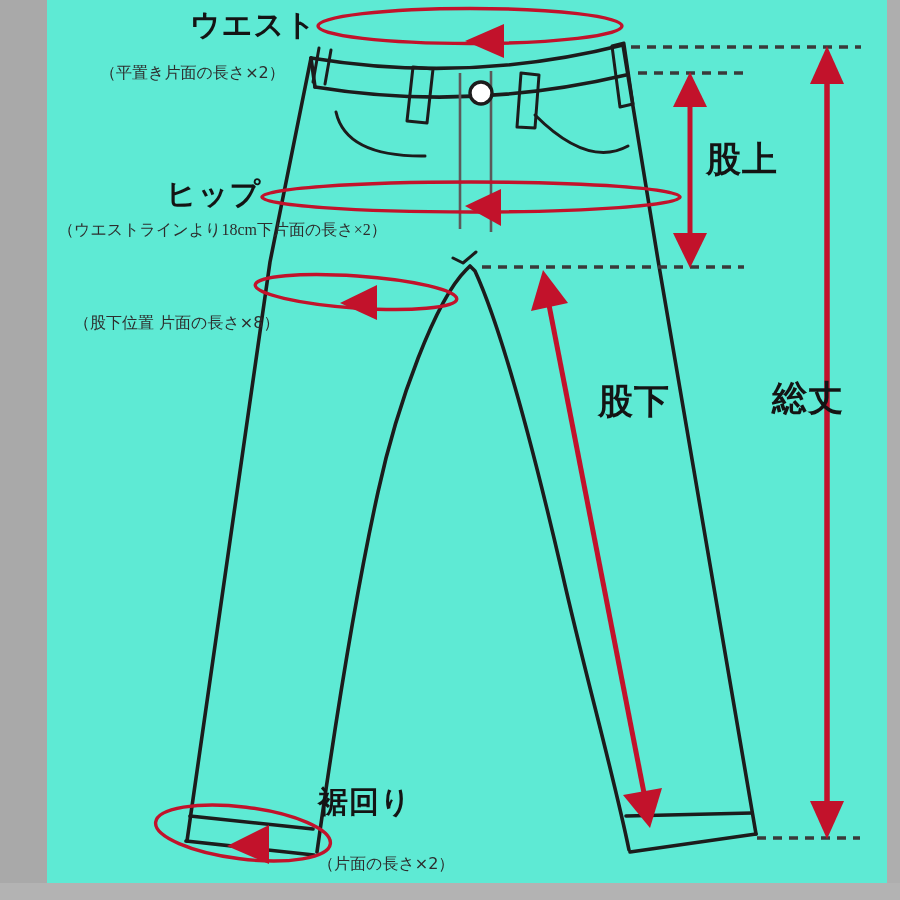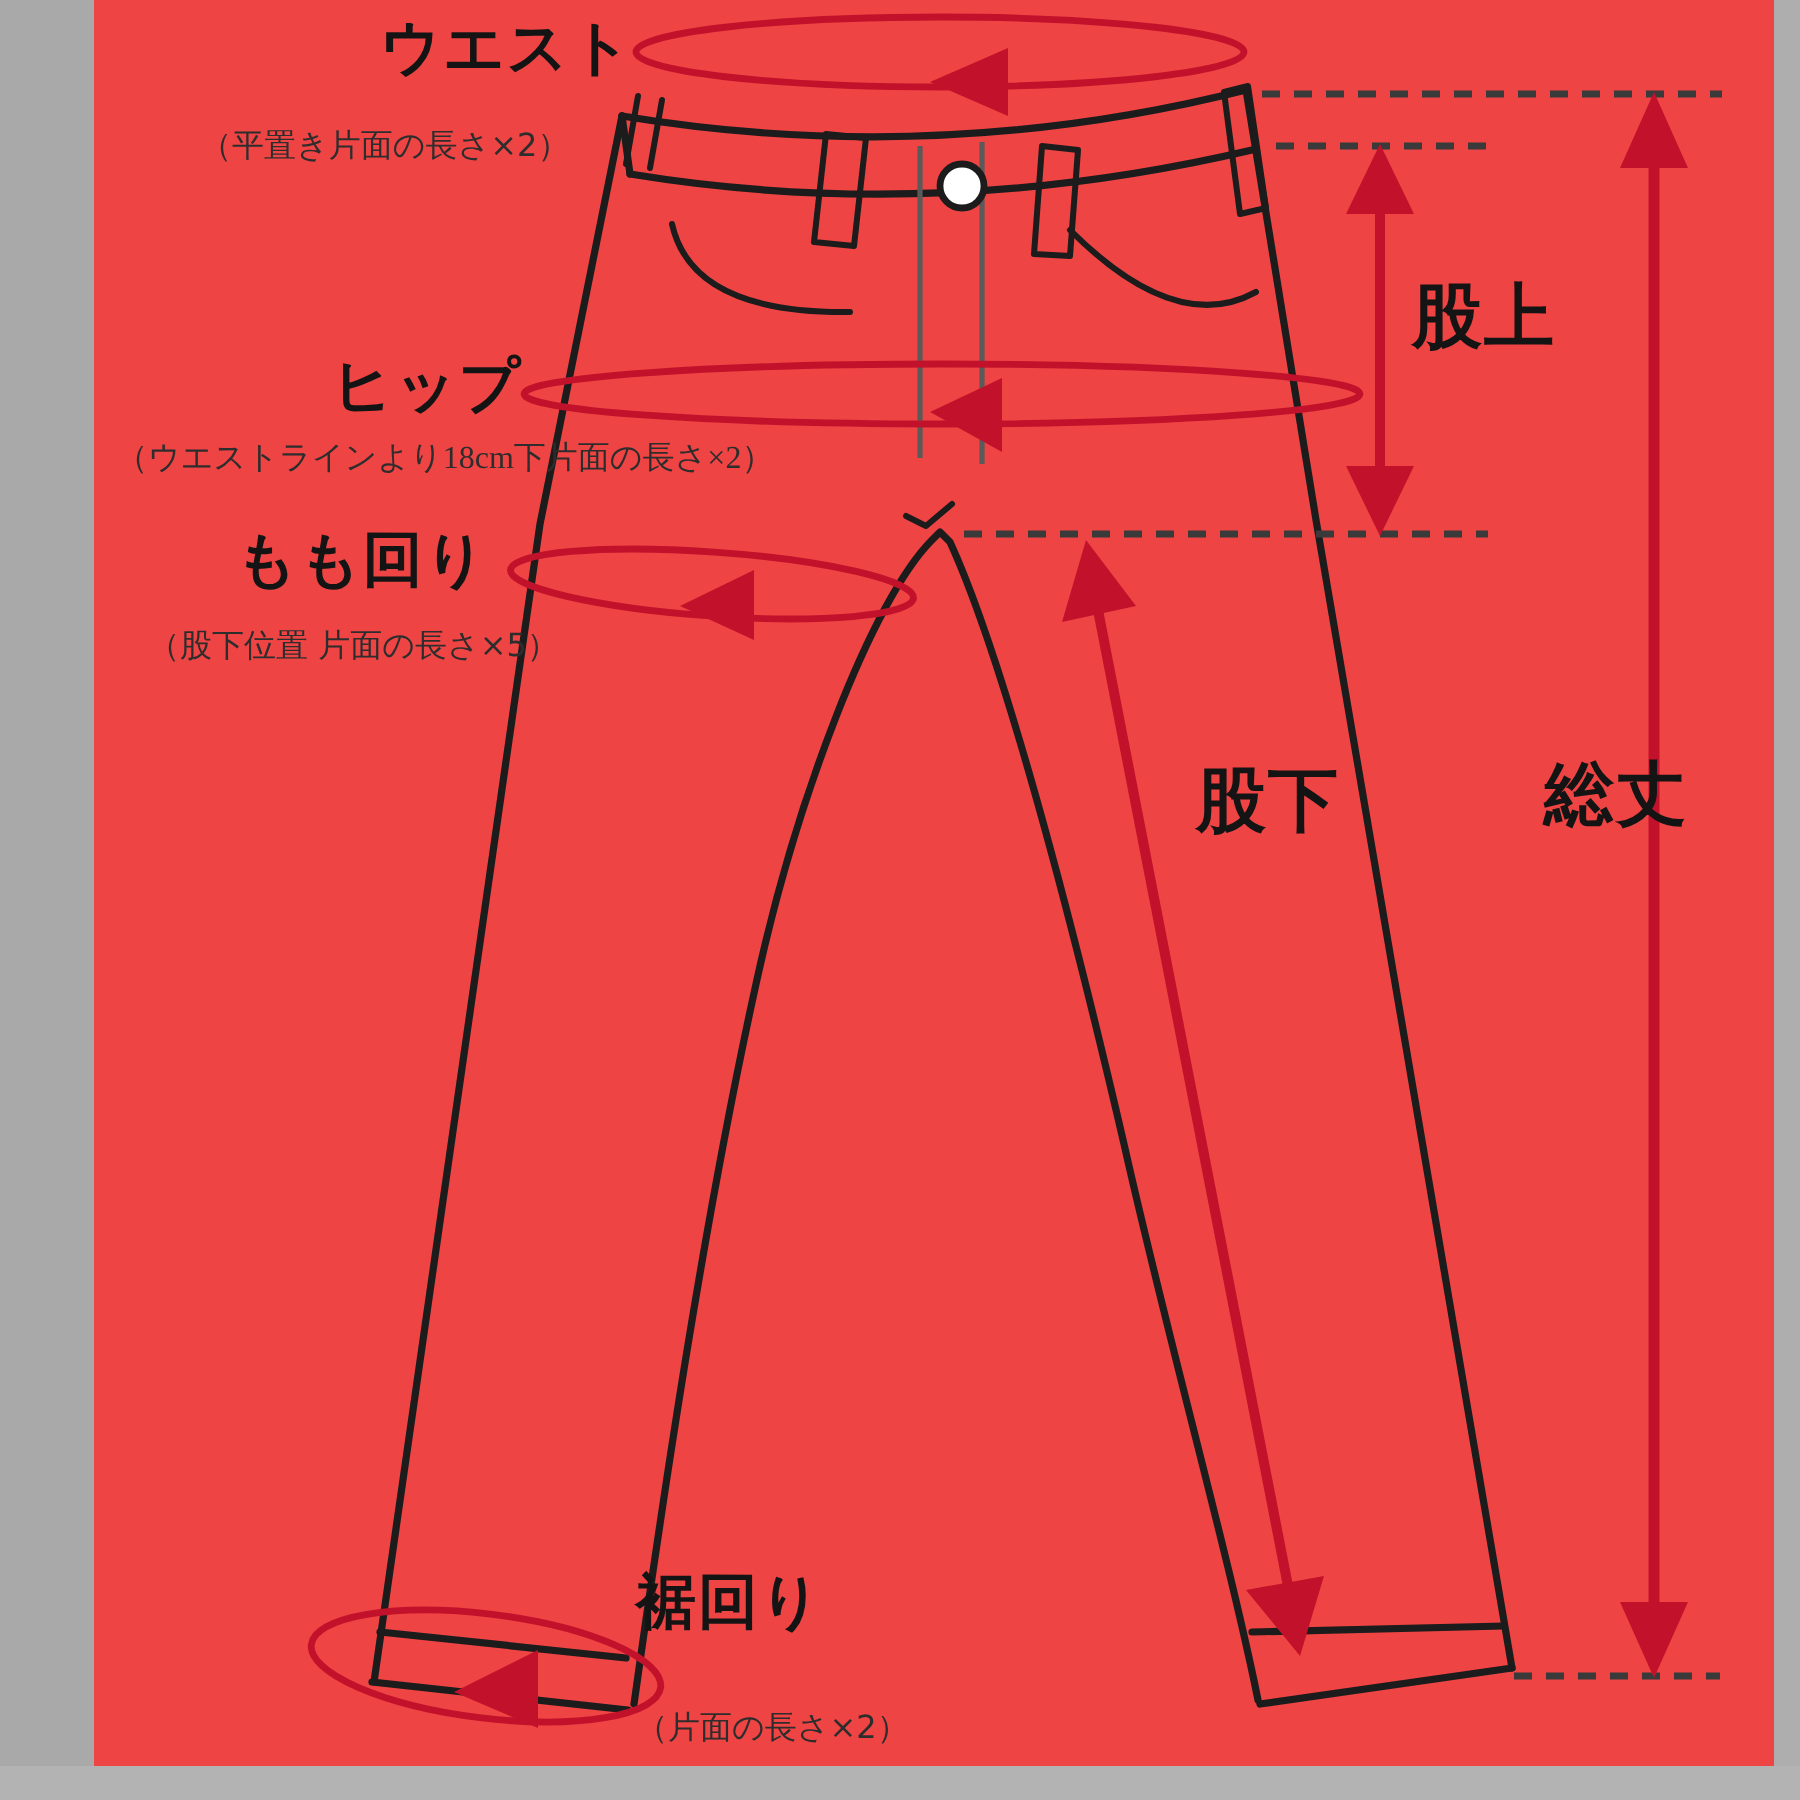--- a/index.html
+++ b/index.html
@@ -1,17 +1,17 @@
 <!DOCTYPE html>
 <html><head>
 <meta charset="utf-8">
 <style>
   html,body{margin:0;padding:0;width:900px;height:900px;overflow:hidden;
     font-family:"DejaVu Sans",sans-serif;background:#fcfcfc;}
-  .stage{position:relative;width:900px;height:900px;background:#ef4444;}
+  .stage{position:relative;width:900px;height:900px;background:#5eead4;}
   .frame{position:absolute;background:#a9a9a9;}
   .frame-left{left:0;top:0;width:47px;height:900px;}
   .frame-right{right:0;top:0;width:13px;height:900px;background:#aeaeae;}
   .frame-bottom{left:0;bottom:0;width:900px;height:17px;background:#b3b3b3;}
   svg.draw{position:absolute;left:0;top:0;}
   .lbl{position:absolute;font-weight:700;font-size:30px;color:#141414;
     letter-spacing:1px;white-space:nowrap;line-height:1.1;}
   .lbl.big{font-size:35px;}
   .note{position:absolute;font-weight:400;font-size:16px;color:#2d2d2d;
     white-space:nowrap;line-height:1.1;}
@@ -108,22 +108,21 @@
       <polygon points="827,839 810,801 844,801" stroke="none"></polygon>
     </g>
   </svg>
 
   <div class="lbl" style="left:190px;top:8px;">ウエスト</div>
   <div class="note" style="left:100px;top:64px;">（平置き片面の長さ×2）</div>
 
   <div class="lbl" style="left:166px;top:177px;">ヒップ</div>
   <div class="note" style="left:58px;top:221px;font-family:Liberation Serif, serif;">（ウエストラインより18cm下片面の長さ×2）</div>
 
-  <div class="lbl" style="left:118px;top:264px;">もも回り</div>
-  <div class="note" style="left:74px;top:314px;">（股下位置 片面の長さ×5）</div>
+  <div class="note" style="left:74px;top:314px;">（股下位置 片面の長さ×8）</div>
 
   <div class="lbl big" style="left:706px;top:140px;">股上</div>
   <div class="lbl big" style="left:572px;top:382px;margin-left:26px;">股下</div>
   <div class="lbl big" style="left:772px;top:379px;">総丈</div>
 
   <div class="lbl" style="left:318px;top:785px;">裾回り</div>
   <div class="note" style="left:318px;top:823px;margin-top:32px;">（片面の長さ×2）</div>
 
 </div>
 

